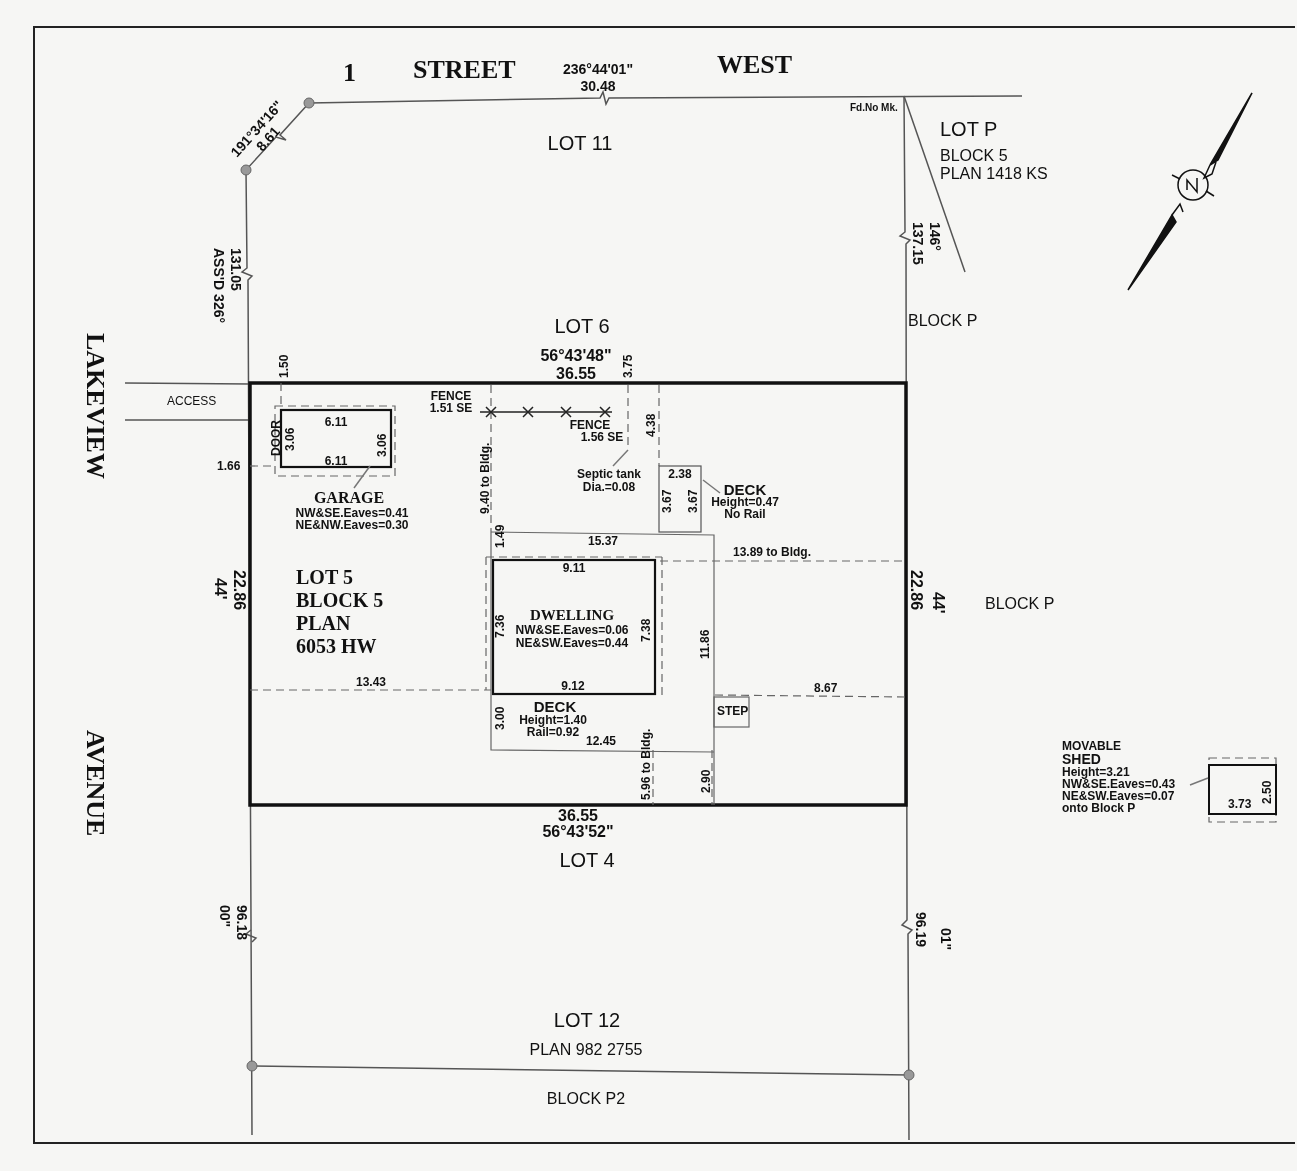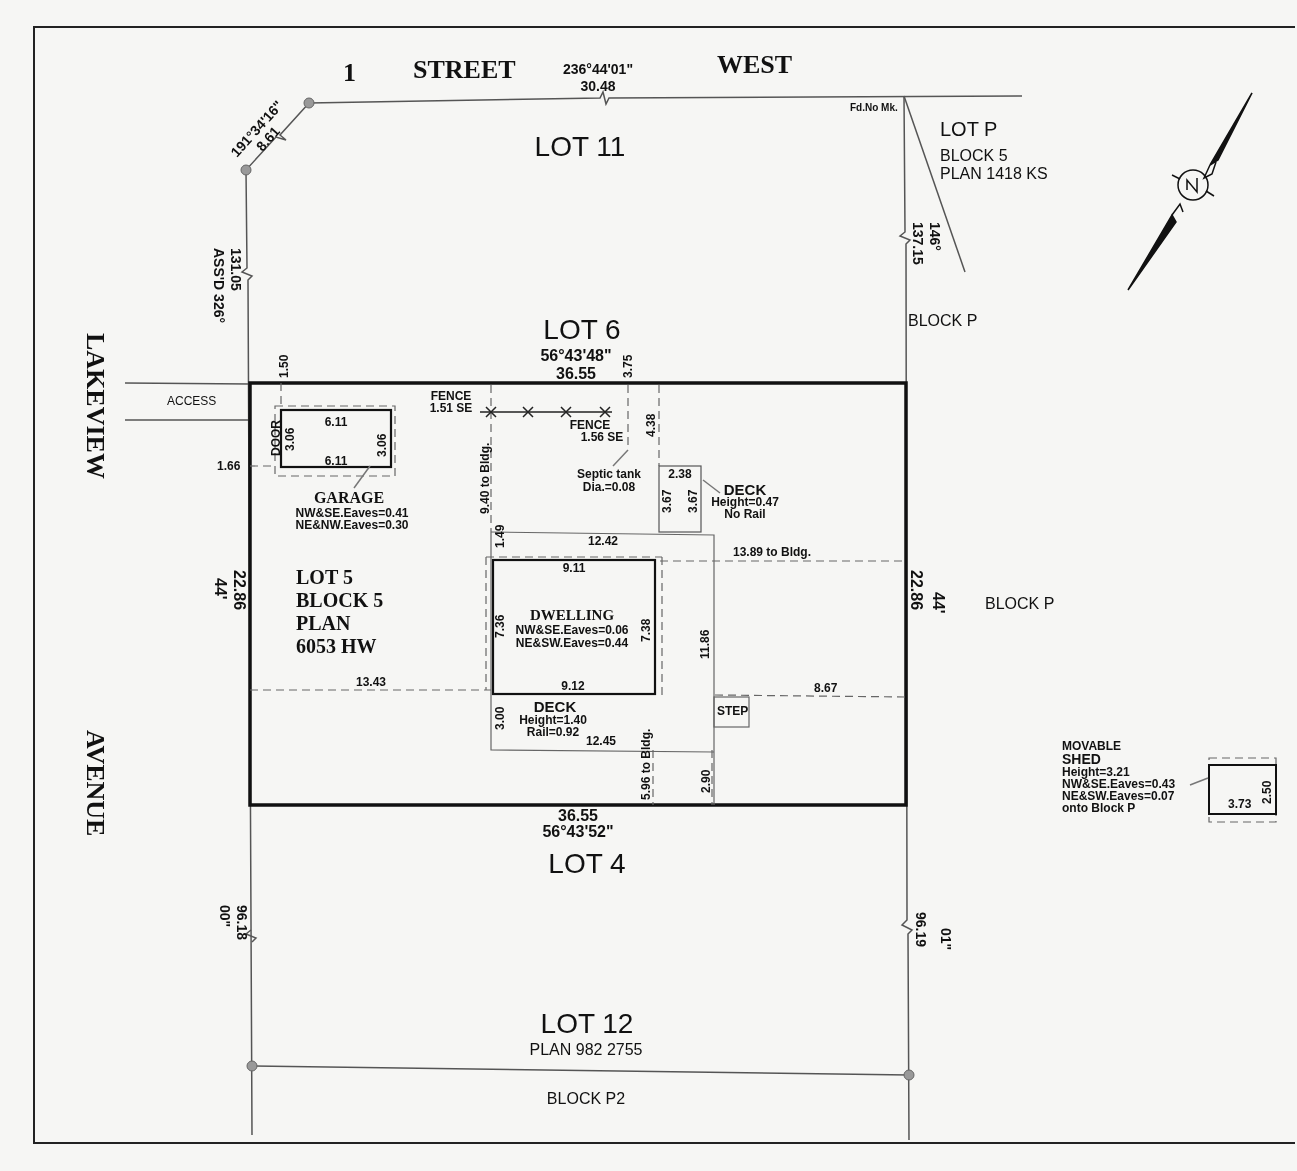--- a/index.html
+++ b/index.html
@@ -4,21 +4,21 @@
 <style>
   html,body{margin:0;padding:0;}
   body{width:1297px;height:1171px;background:#e9e9e7;position:relative;overflow:hidden;font-family:"Liberation Sans",sans-serif;color:#111;}
   .paper{position:absolute;left:0;top:0;width:1297px;height:1171px;background:#f6f6f4;}
   .frame{position:absolute;left:33px;top:26px;width:1262px;height:1118px;border:2px solid #222;border-right:none;box-sizing:border-box;}
   svg.lines{position:absolute;left:0;top:0;}
   .t{position:absolute;white-space:nowrap;line-height:1;}
   .serif{font-family:"Liberation Serif","DejaVu Serif",serif;font-weight:bold;}
   .sm{font-size:12px;}
   .md{font-size:14px;}
-  .lg{font-size:28px;}
+  .lg{font-size:20px;}
   .xl{font-size:26px;}
   .c{transform:translateX(-50%);text-align:center;}
   .rot90{transform-origin:left top;transform:rotate(90deg);}
   .rotm90{transform-origin:left top;transform:rotate(-90deg);}
   .block{position:absolute;text-align:left;line-height:1.15;}
 </style>
 </head>
 <body>
 
 <div class="paper"></div>
@@ -190,21 +190,21 @@
 
 <div class="t sm rotm90" style="left:645px;top:437px;font-weight:bold;">4.38</div>
 <div class="t sm c" style="left:680px;top:468px;font-weight:bold;">2.38</div>
 <div class="t sm rotm90" style="left:661px;top:513px;font-weight:bold;">3.67</div>
 <div class="t sm rotm90" style="left:687px;top:513px;font-weight:bold;">3.67</div>
 <div class="t c" style="left:745px;top:482px;font-size:15px;font-weight:bold;">DECK</div>
 <div class="t sm c" style="left:745px;top:496px;font-weight:bold;text-align:center;">Height=0.47</div>
 <div class="t sm c" style="left:745px;top:508px;font-weight:bold;">No Rail</div>
 
 <div class="t sm rotm90" style="left:494px;top:548px;font-weight:bold;">1.49</div>
-<div class="t sm c" style="left:603px;top:535px;font-weight:bold;">12.42</div>
+<div class="t sm c" style="left:603px;top:535px;font-weight:bold;">15.37</div>
 <div class="t sm rotm90" style="left:479px;top:514px;font-weight:bold;">9.40 to Bldg.</div>
 <div class="t sm" style="left:733px;top:546px;font-weight:bold;">13.89 to Bldg.</div>
 <div class="t sm c" style="left:574px;top:562px;font-weight:bold;">9.11</div>
 <div class="t sm c" style="left:573px;top:680px;font-weight:bold;">9.12</div>
 <div class="t sm rotm90" style="left:494px;top:638px;font-weight:bold;">7.36</div>
 <div class="t sm rotm90" style="left:640px;top:642px;font-weight:bold;">7.38</div>
 <div class="t serif c" style="left:572px;top:608px;font-size:15px;text-align:center;">DWELLING</div>
 <div class="t sm c" style="left:572px;top:624px;font-weight:bold;">NW&amp;SE.Eaves=0.06</div>
 <div class="t sm c" style="left:572px;top:637px;font-weight:bold;">NE&amp;SW.Eaves=0.44</div>
 <div class="t sm rotm90" style="left:699px;top:659px;font-weight:bold;">11.86</div>

